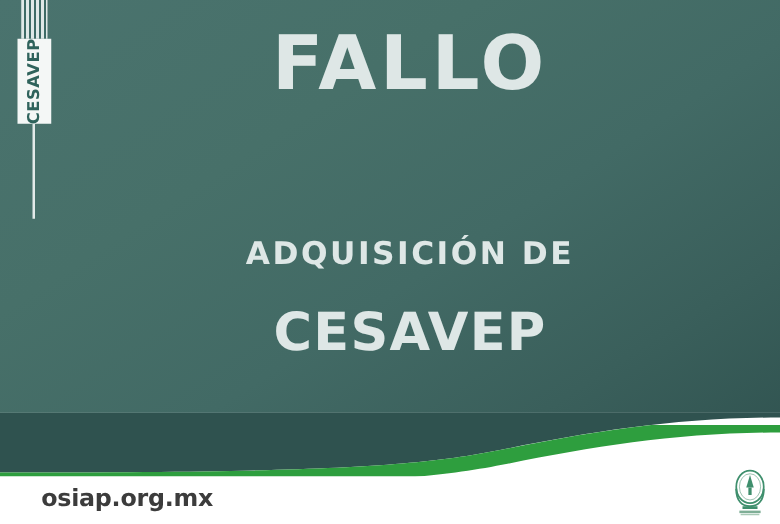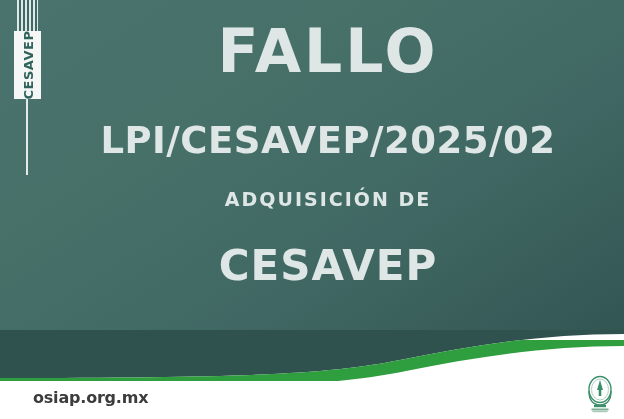--- a/index.html
+++ b/index.html
@@ -58,21 +58,21 @@
     left: 0;
     top: 381px;
     width: 624px;
     height: 38px;
     background: #ffffff;
   }
   .footer-url {
     position: absolute;
     left: 33px;
     top: 388px;
-    font-size: 16px;
+    font-size: 19px;
     font-weight: bold;
     color: #3c3c3c;
     letter-spacing: -0.2px;
     font-family: "DejaVu Sans", sans-serif;
   }
 
   
   .seal {
     position: absolute;
     left: 583px;
@@ -149,21 +149,21 @@
     line-height: 1;
   }
   .hl-code {
     top: 122px;
     font-size: 37px;
     letter-spacing: 0.5px;
     line-height: 1;
   }
   .hl-sub {
     top: 190px;
-    font-size: 19px;
+    font-size: 25px;
     letter-spacing: 2px;
     line-height: 1;
   }
   .hl-item {
     top: 245px;
     font-size: 42px;
     letter-spacing: 1px;
     line-height: 1;
   }
 </style>
@@ -204,18 +204,17 @@
   </div>
 
   <div class="ribbon-stripes"></div>
   <div class="ribbon-tag">
     <span class="ribbon-tag-label">CESAVEP</span>
   </div>
   <div class="ribbon-stem"></div>
 
   <div class="headlines">
     <div class="hl hl-fallo">FALLO</div>
-    <div class="hl hl-code">LPI/CESAVEP/2025/02</div>
     <div class="hl hl-sub">ADQUISICIÓN DE</div>
     <div class="hl hl-item">CESAVEP</div>
   </div>
 
 </div>
 
 </body></html>

